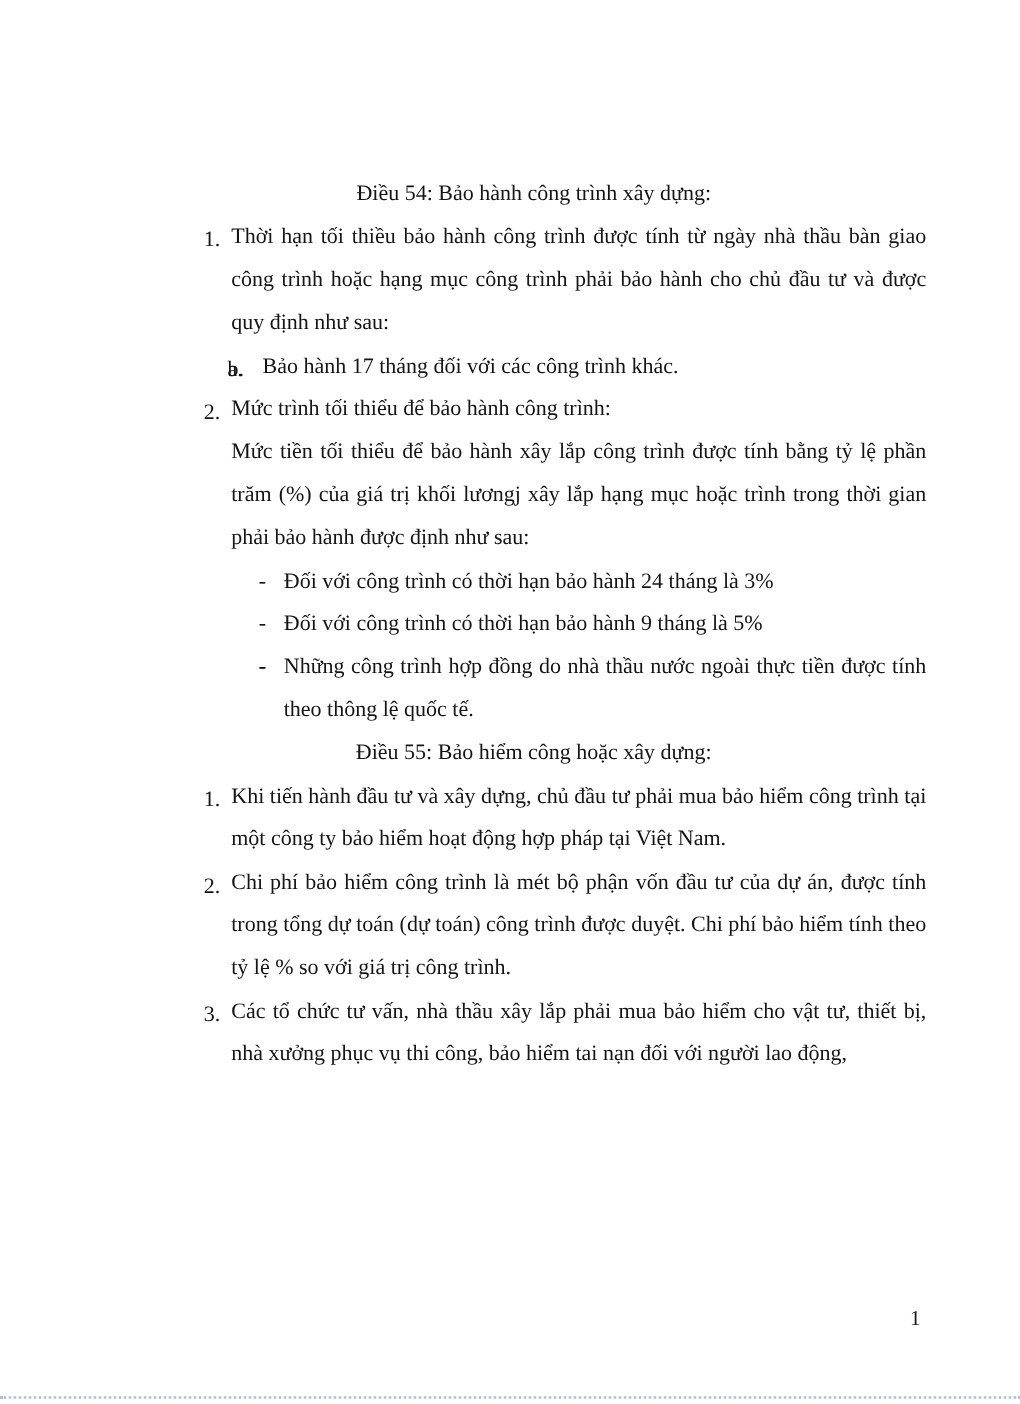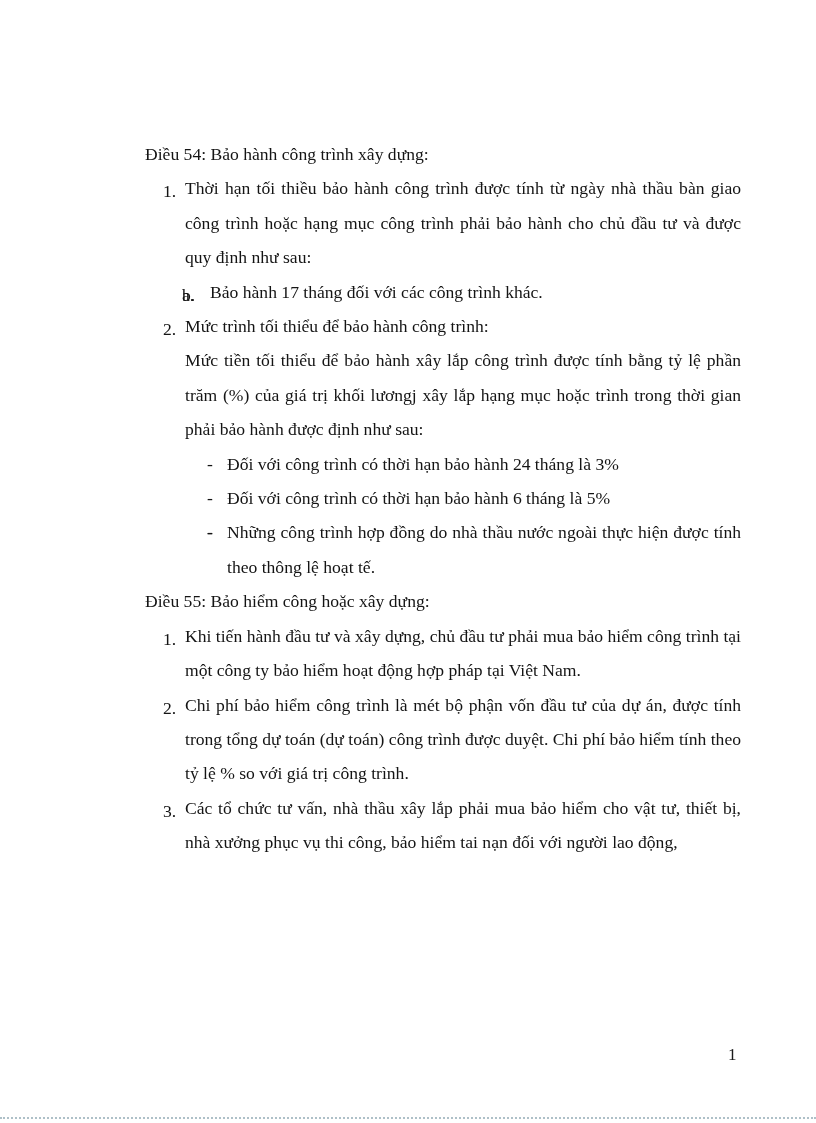--- a/index.html
+++ b/index.html
@@ -18,22 +18,21 @@
   .content {
     position: absolute;
     top: 137px;
     left: 113px;
     width: 628px;
     font-size: 17.6px;
     line-height: 34.4px;
     text-align: justify;
   }
   .heading {
-    text-align: left;
-    margin-left: 32px;
+    text-align: center;
   }
   .li {
     position: relative;
   }
   .li > .marker {
     position: absolute;
   }
   .l1 { padding-left: 72px; }
   .l1 > .marker { left: 50px; transform: translateY(3px); }
   .l2 { padding-left: 97px; }
@@ -85,30 +84,30 @@
 
   <div class="para">Mức tiền tối thiểu để bảo hành xây lắp công trình được tính bằng tỷ lệ phần trăm (%) của giá trị khối lươngj xây lắp hạng mục hoặc trình trong thời gian phải bảo hành được định như sau:</div>
 
   <div class="li dash">
     <span class="marker">-</span>
     <span>Đối với công trình có thời hạn bảo hành 24 tháng là 3%</span>
   </div>
 
   <div class="li dash">
     <span class="marker">-</span>
-    <span>Đối với công trình có thời hạn bảo hành 6 tháng là 5%</span>
+    <span>Đối với công trình có thời hạn bảo hành 9 tháng là 5%</span>
   </div>
 
   <div class="li dash">
     <span class="marker">-</span>
   </div>
 
   <div class="li dash">
     <span class="marker">-</span>
-    <span>Những công trình hợp đồng do nhà thầu nước ngoài thực hiện được tính theo thông lệ hoạt tế.</span>
+    <span>Những công trình hợp đồng do nhà thầu nước ngoài thực tiền được tính theo thông lệ quốc tế.</span>
   </div>
 
   <div class="heading">Điều 55: Bảo hiểm công hoặc xây dựng:</div>
 
   <div class="li l1">
     <span class="marker">1.</span>
     <span>Khi tiến hành đầu tư và xây dựng, chủ đầu tư phải mua bảo hiểm công trình tại một công ty bảo hiểm hoạt động hợp pháp tại Việt Nam.</span>
   </div>
 
   <div class="li l1">

